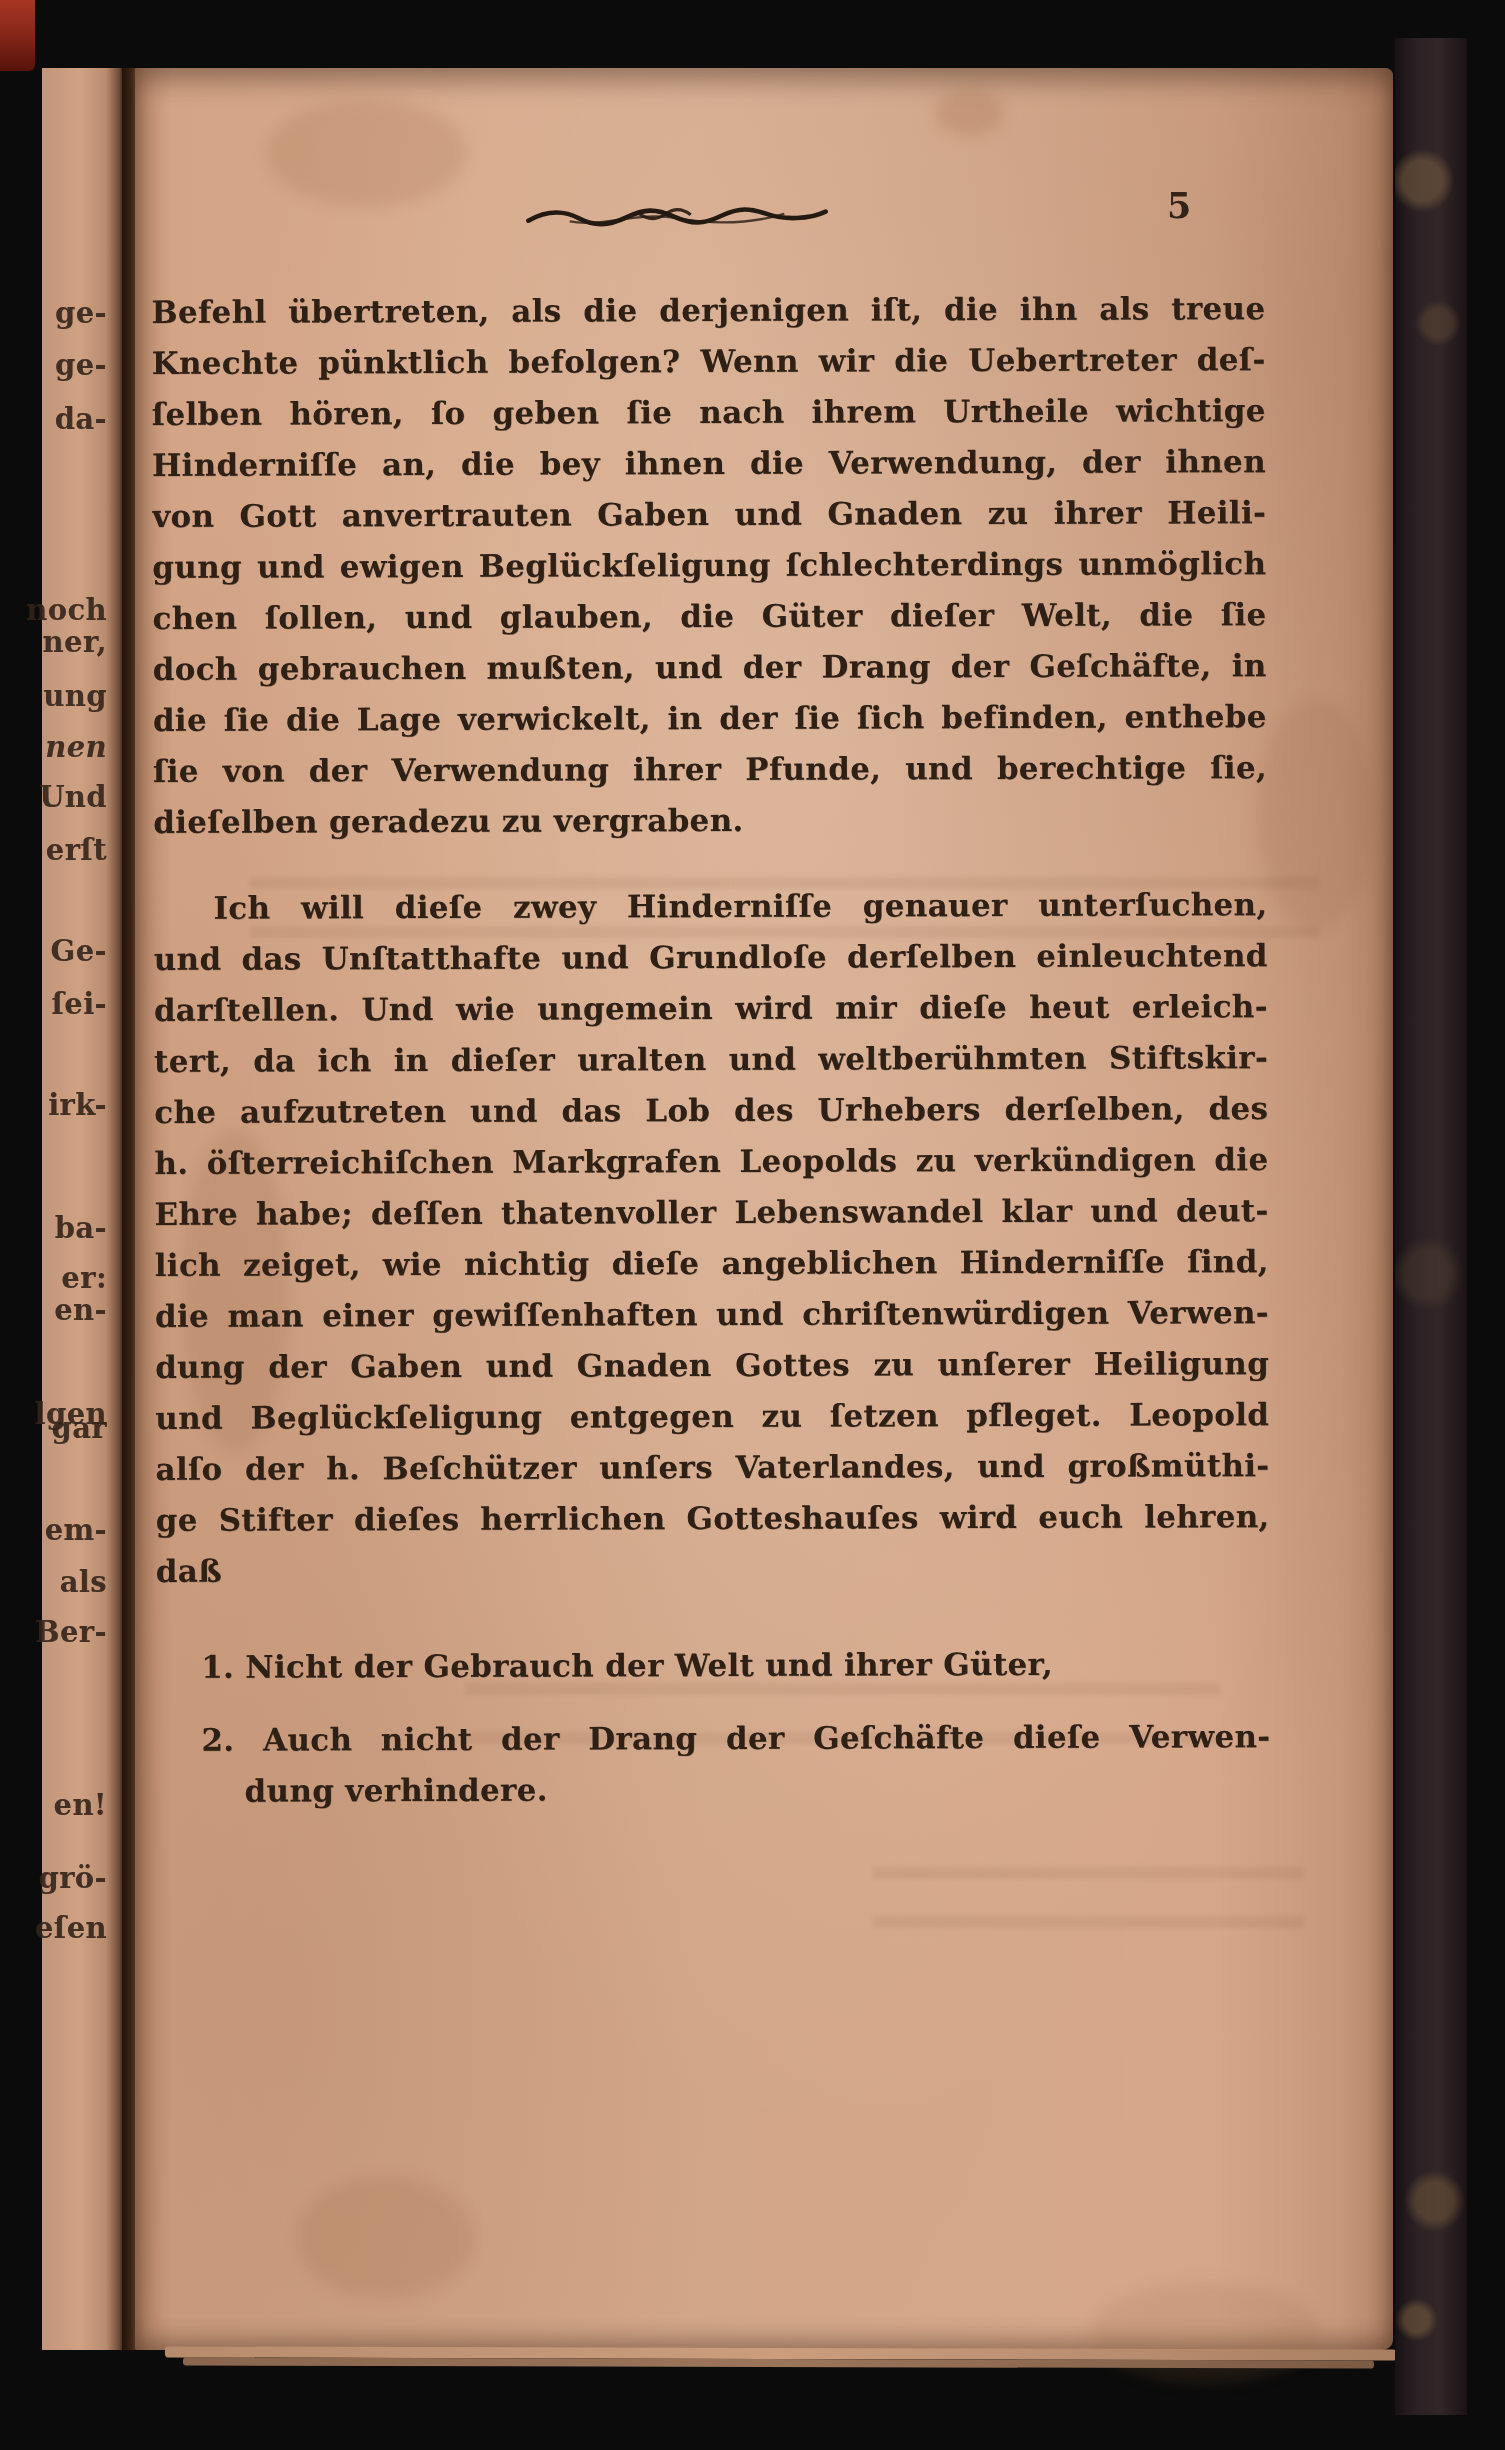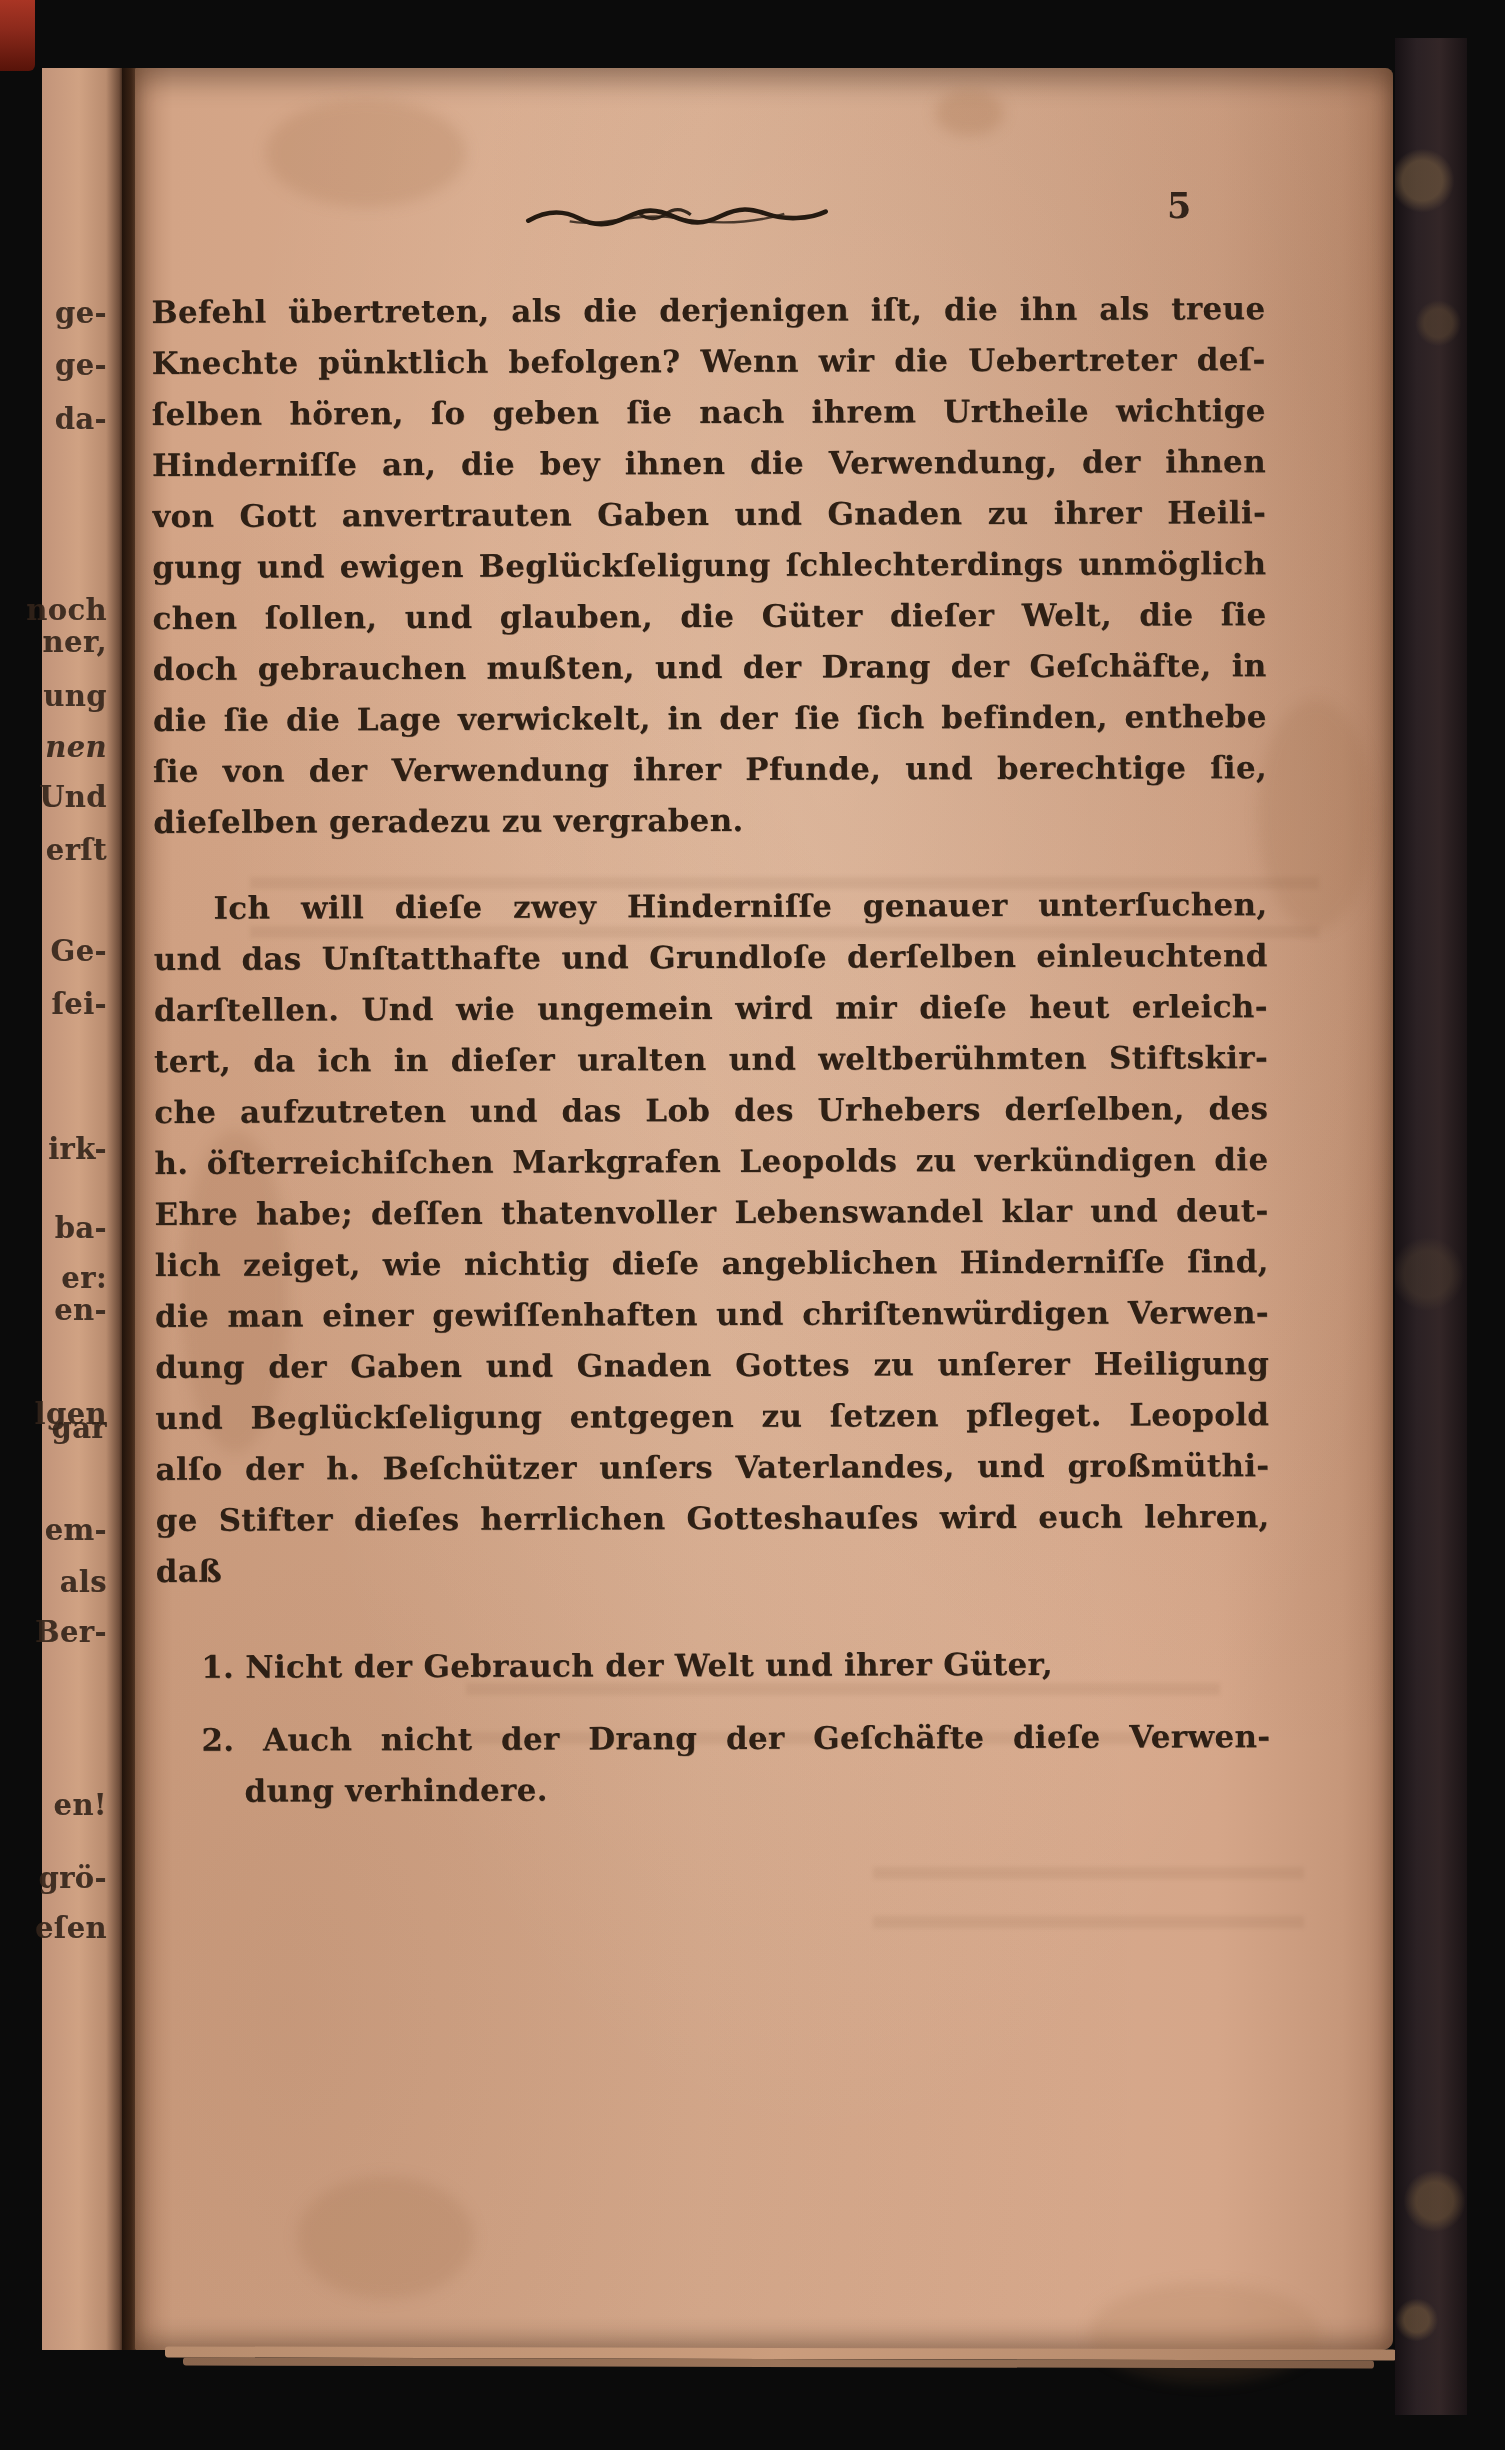--- a/index.html
+++ b/index.html
@@ -112,21 +112,21 @@
       <span class="fragment" style="top: 283px;">ge-</span>
       <span class="fragment" style="top: 337px;">da-</span>
       <span class="fragment" style="top: 514px; margin-top: 14px;">noch</span>
       <span class="fragment" style="top: 560px;">ner,</span>
       <span class="fragment" style="top: 614px;">ung</span>
       <span class="fragment" style="top: 665px; font-style: italic;">nen</span>
       <span class="fragment" style="top: 715px;">Und</span>
       <span class="fragment" style="top: 768px;">erſt</span>
       <span class="fragment" style="top: 869px;">Ge-</span>
       <span class="fragment" style="top: 922px;">ſei-</span>
-      <span class="fragment" style="top: 1023px; margin-top: 44px;">irk-</span>
+      <span class="fragment" style="top: 1023px;">irk-</span>
       <span class="fragment" style="top: 1146px;">ba-</span>
       <span class="fragment" style="top: 1196px;">er:</span>
       <span class="fragment" style="top: 1228px;">en-</span>
       <span class="fragment" style="top: 1346px;">gar</span>
       <span class="fragment" style="top: 1332px;">lgen</span>
       <span class="fragment" style="top: 1448px;">em-</span>
       <span class="fragment" style="top: 1500px;">als</span>
       <span class="fragment" style="top: 1550px;">Ber-</span>
       <span class="fragment" style="top: 1723px;">en!</span>
       <span class="fragment" style="top: 1796px;">grö-</span>

